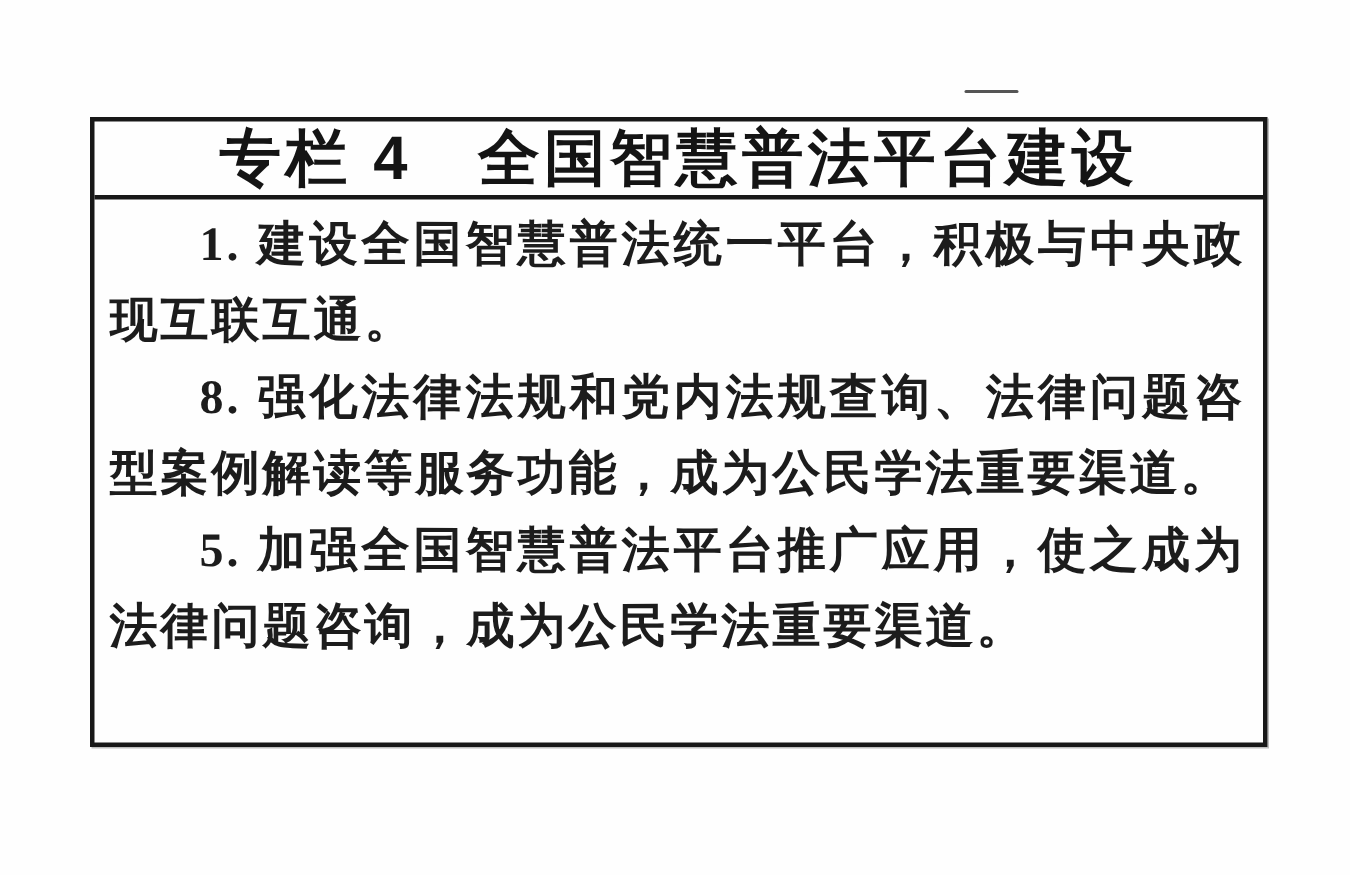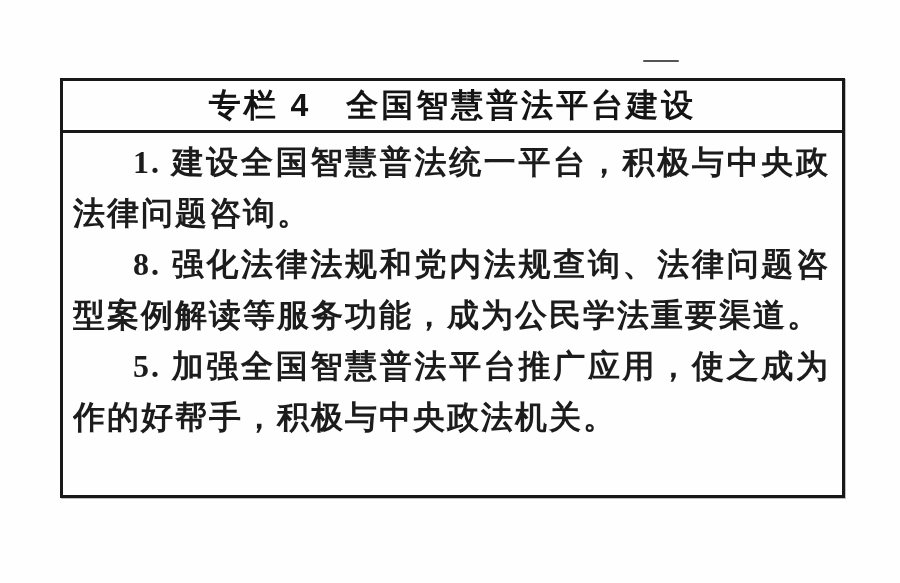--- a/index.html
+++ b/index.html
@@ -27,21 +27,21 @@
     background: #fefefe;
     box-shadow: 1px 1px 0 rgba(0,0,0,0.25);
   }
   .callout-title {
     height: 49px;
     line-height: 49px;
     border-bottom: 3px solid #181818;
     text-align: center;
     font-family: "Liberation Sans", sans-serif;
     font-weight: 700;
-    font-size: 32px;
+    font-size: 41px;
     letter-spacing: 3px;
     color: #141414;
     white-space: nowrap;
     overflow: hidden;
   }
   .callout-body {
     padding: 4px 12px 0 10px;
     font-size: 32px;
     letter-spacing: 2px;
     font-weight: 600;
@@ -79,23 +79,23 @@
   <span class="speckle speckle-b"></span>
   <span class="speckle speckle-c"></span>
 
   <div class="callout">
 
     <div class="callout-title">专栏 4　全国智慧普法平台建设</div>
 
     <div class="callout-body">
 
       <div class="line jfull indent">1. 建设全国智慧普法统一平台，积极与中央政法机关</div>
-      <div class="line">法律问题咨询。</div>
+      <div class="line">现互联互通。</div>
 
       <div class="line jfull indent">8. 强化法律法规和党内法规查询、法律问题咨询、典</div>
       <div class="line">型案例解读等服务功能，成为公民学法重要渠道。</div>
 
       <div class="line jfull indent">5. 加强全国智慧普法平台推广应用，使之成为普法工</div>
-      <div class="line">作的好帮手，积极与中央政法机关。</div>
+      <div class="line">法律问题咨询，成为公民学法重要渠道。</div>
 
     </div>
   </div>
 </div>
 
 </body></html>

